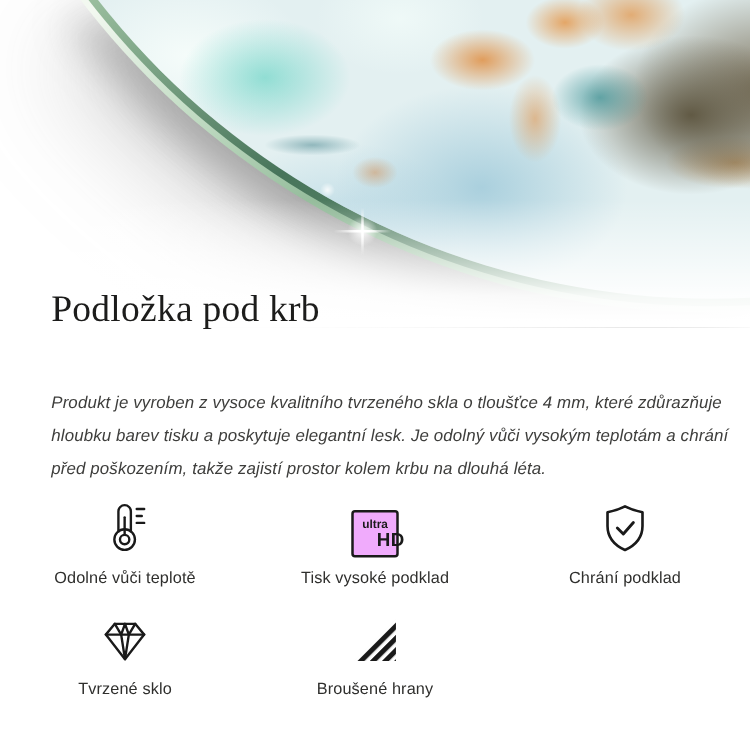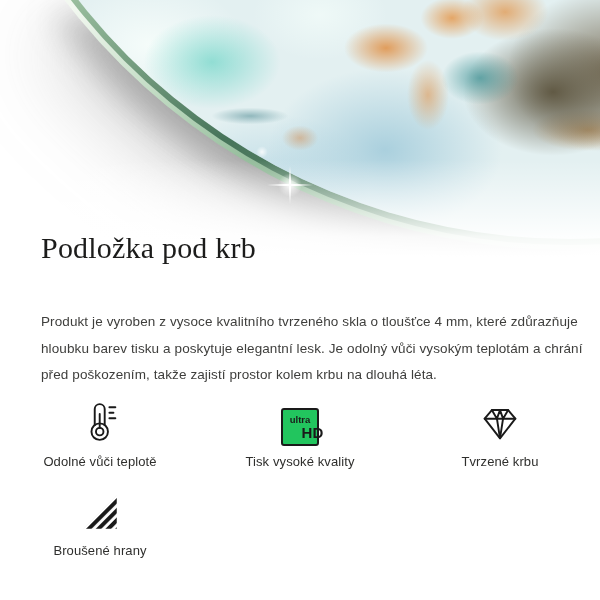--- a/index.html
+++ b/index.html
@@ -54,30 +54,30 @@
   .sparkle-small { position:absolute; left:256px; top:146px; width:12px; height:12px; z-index:5;
           border-radius:50%; opacity:.85;
           background:radial-gradient(circle, rgba(255,255,255,.95), rgba(255,255,255,0) 70%); }
 
   
   .title { position:absolute; left:41px; top:229px; z-index:6;
            font-family:"Liberation Serif","DejaVu Serif",serif; font-weight:400;
            font-size:30px; line-height:37px; color:#1c1c1b; letter-spacing:.2px; }
   .title span { display:block; }
   .desc { position:absolute; left:41px; top:309px; width:552px; z-index:6;
-          font-size:13.5px; line-height:26.5px; color:#3e3e3c; letter-spacing:.1px; }
+          font-size:13.5px; line-height:26.5px; color:#3e3e3c; letter-spacing:.1px;font-style:italic; }
 
   
   .features { position:absolute; left:0; top:400px; width:600px; z-index:6;
               display:grid; grid-template-columns:repeat(3,1fr); row-gap:20px; }
   .feature { display:flex; flex-direction:column; align-items:center; }
   .icon-box { height:46px; display:flex; align-items:flex-end; justify-content:center; }
   .feature-label { margin-top:8px; font-size:13px; color:#2f2f2d; text-align:left; letter-spacing:.1px; }
 
-  .hd-box { width:38px; height:38px; border:2.5px solid #1a1a1a; border-radius:3px; background:#22c55e;
+  .hd-box { width:38px; height:38px; border:2.5px solid #1a1a1a; border-radius:3px; background:#f0abfc;
             display:flex; flex-direction:column; align-items:center; justify-content:center; }
   .hd-small { font-size:9.5px; font-weight:700; line-height:10px; color:#1a1a1a; }
   .hd-big   { font-size:15px;  font-weight:800; line-height:15px; color:#1a1a1a; letter-spacing:.3px;padding-left:25px; }
 </style>
 </head>
 <body>
 
 <div class="page">
 
   <div class="photo">
@@ -120,36 +120,47 @@
       <div class="feature-label">Odolné vůči teplotě</div>
     </div>
 
     <div class="feature">
       <div class="icon-box">
         <div class="hd-box">
           <span class="hd-small">ultra</span>
           <span class="hd-big">HD</span>
         </div>
       </div>
-      <div class="feature-label">Tisk vysoké kvality</div>
+      <div class="feature-label">Tisk vysoké podklad</div>
     </div>
 
+    <div class="feature">
+      <div class="icon-box">
+        <svg width="46" height="46" viewBox="0 0 48 48">
+          <g fill="none" stroke="#1a1a1a" stroke-linecap="round" stroke-linejoin="round">
+            <path stroke-width="2.2" d="M24 5.3 C28.6 7.6 33.4 9.3 38.6 10.2 V21.6 C38.6 31.2 32.3 37.9 24 41.7 C15.7 37.9 9.4 31.2 9.4 21.6 V10.2 C14.6 9.3 19.4 7.6 24 5.3 Z"></path>
+            <path stroke-width="2.4" d="M17.6 23.4 L22.6 28.4 L31 18.8"></path>
+          </g>
+        </svg>
+      </div>
+      <div class="feature-label">Chrání podklad</div>
+    </div>
 
     <div class="feature">
       <div class="icon-box">
         <svg width="46" height="46" viewBox="0 0 48 48">
           <g fill="none" stroke="#1a1a1a" stroke-width="2" stroke-linejoin="round" stroke-linecap="round">
             <path d="M8 19.5 L15.5 10.5 H32.5 L40 19.5 L24 40 Z"></path>
             <path d="M8 19.5 H40"></path>
             <path d="M15.5 10.5 L20.8 19.5 L24 10.5 L27.2 19.5 L32.5 10.5"></path>
             <path d="M20.8 19.5 L24 40 L27.2 19.5"></path>
           </g>
         </svg>
       </div>
-      <div class="feature-label">Tvrzené krbu</div>
+      <div class="feature-label">Tvrzené sklo</div>
     </div>
 
     <div class="feature">
       <div class="icon-box">
         <svg width="46" height="46" viewBox="0 0 48 48">
           <defs>
             <pattern id="hA" width="7.2" height="7.2" patternUnits="userSpaceOnUse" patternTransform="rotate(45)">
               <rect width="7.2" height="7.2" fill="#ffffff"></rect>
               <rect width="4.2" height="7.2" fill="#1a1a1a"></rect>
             </pattern>

